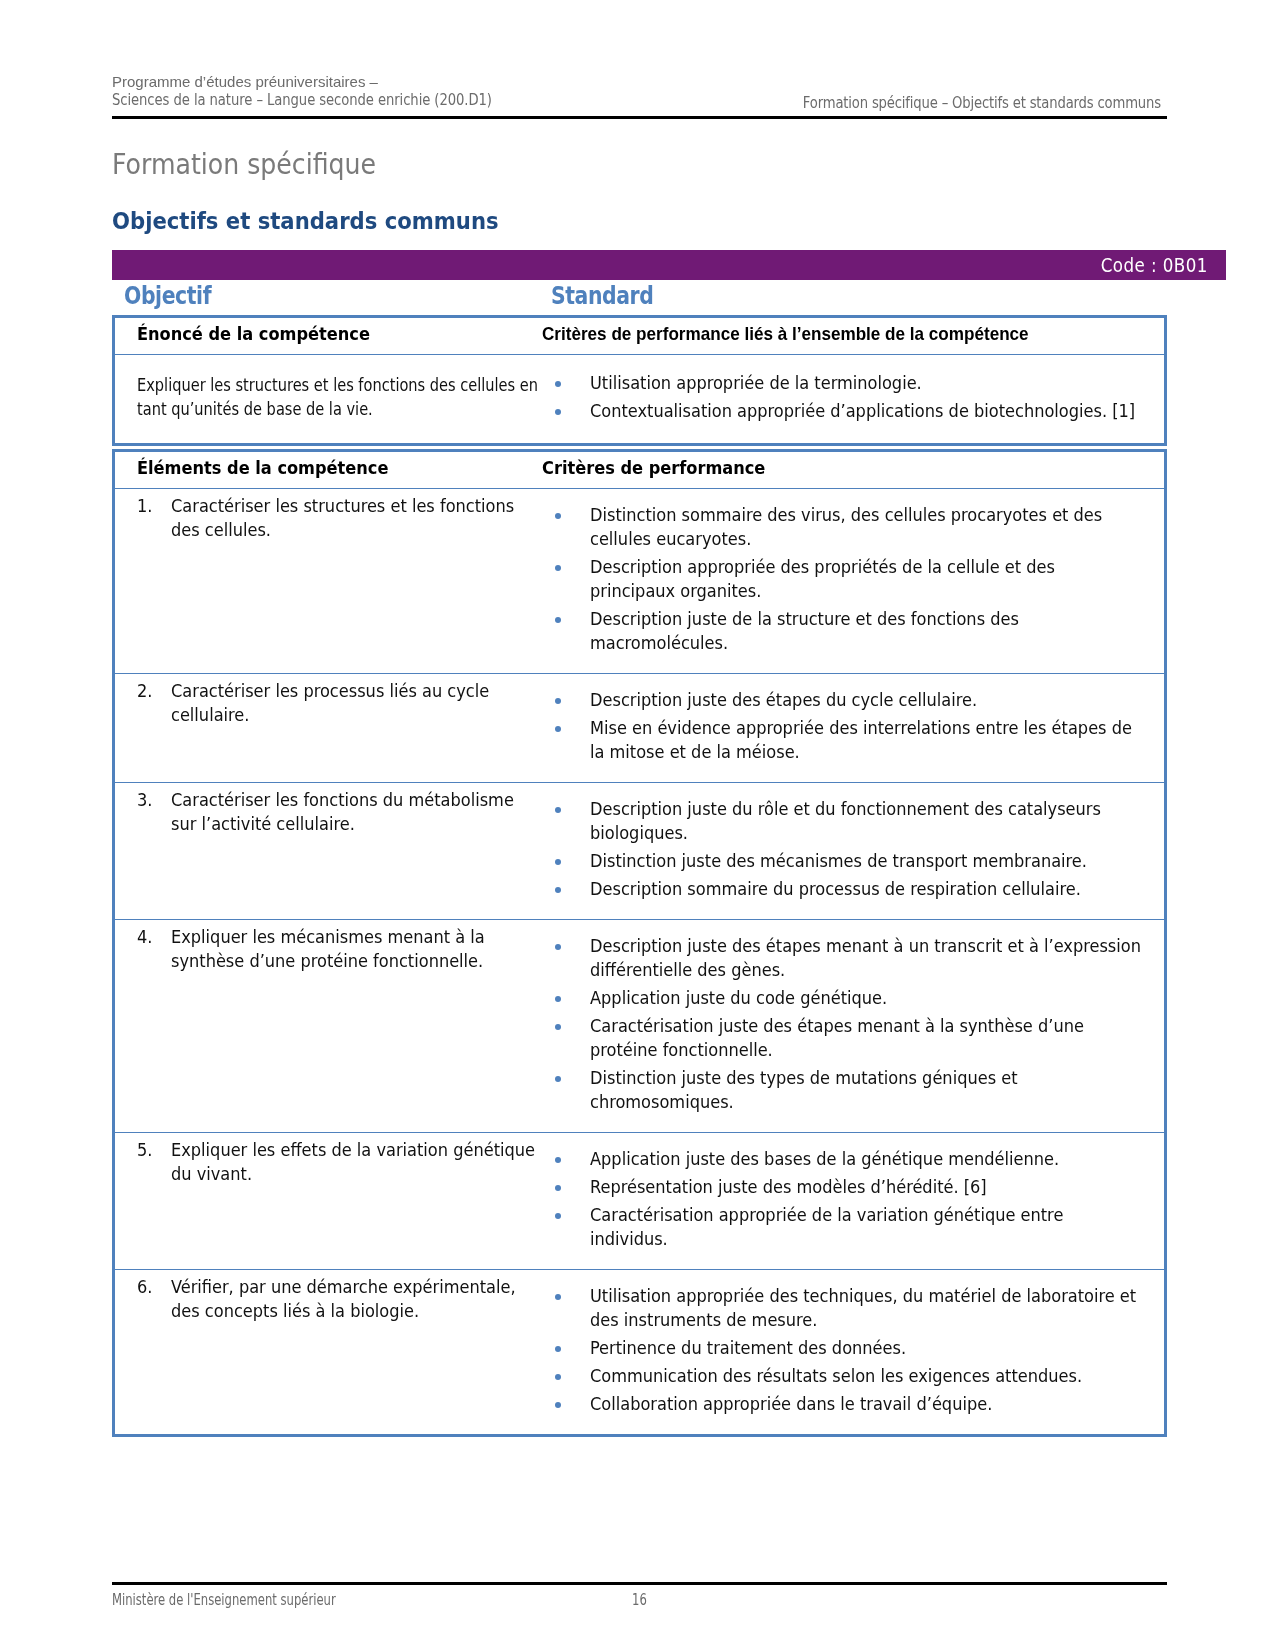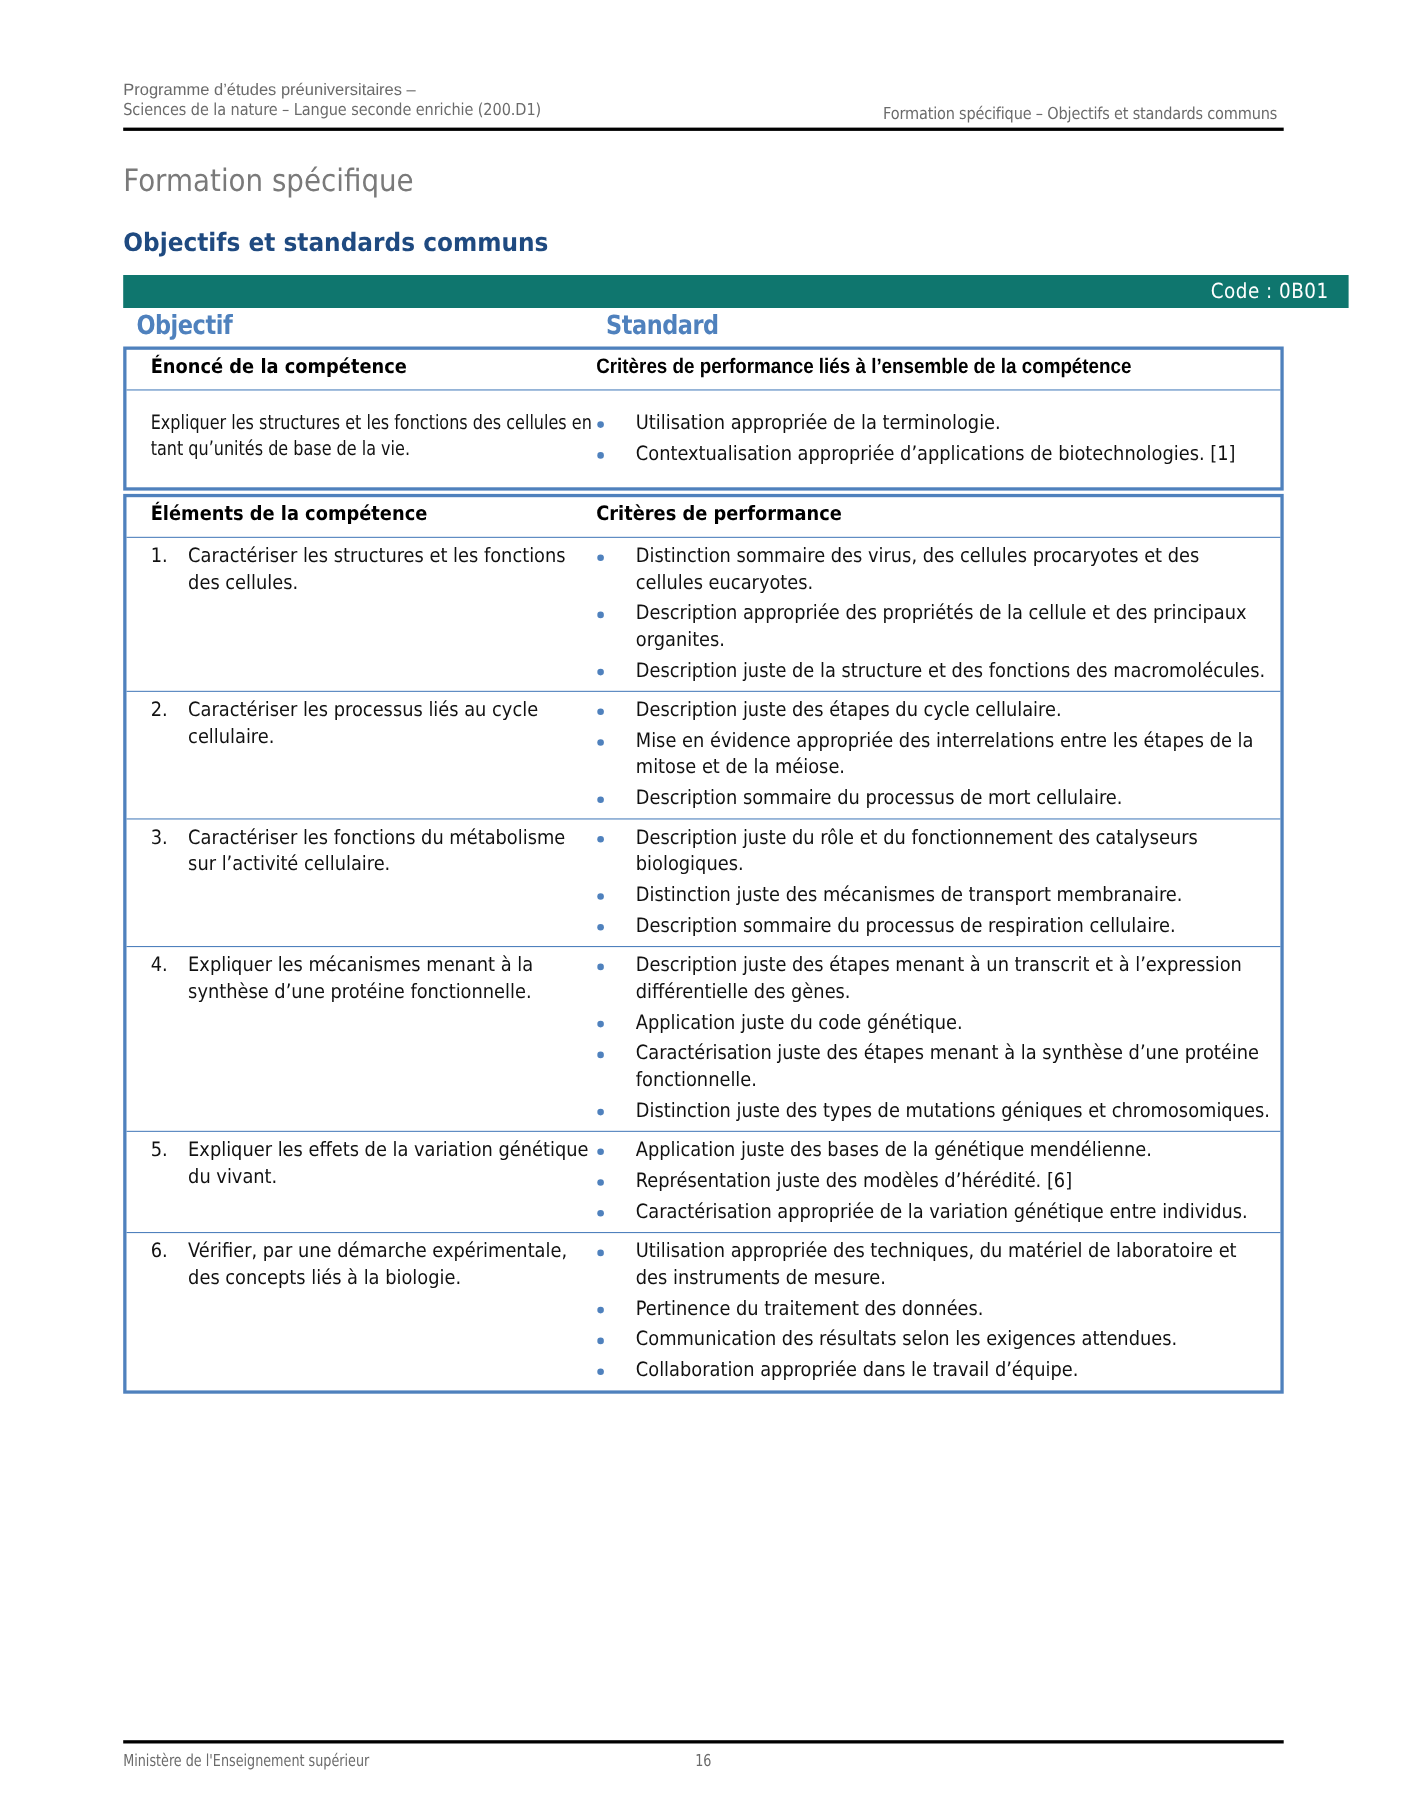--- a/index.html
+++ b/index.html
@@ -9,21 +9,21 @@
                  border-bottom:3px solid #000; }
   .ph-left { position:absolute; left:0; top:0; font-family:"Liberation Sans", sans-serif;
              font-size:15px; line-height:19px; color:#6b6b6b; }
   .ph-right { position:absolute; right:6px; bottom:3px; font-size:15px; line-height:19px;
               color:#6b6b6b; font-family:"DejaVu Sans", sans-serif; letter-spacing:-0.2px; transform:scaleX(0.88); transform-origin:right bottom; white-space:nowrap; }
   .ph-left .l2 { font-family:"DejaVu Sans", sans-serif; letter-spacing:-0.1px; transform:scaleX(0.88); transform-origin:left; display:block; white-space:nowrap; }
   .section-title { position:absolute; left:112px; top:148px; font-family:"DejaVu Sans", sans-serif;
                    font-size:28px; color:#7a7a7a; font-weight:normal; transform:scaleX(0.9); transform-origin:left; white-space:nowrap; }
   .subsection-title { position:absolute; left:112px; top:208px; font-family:"DejaVu Sans", sans-serif;
                       font-size:23px; font-weight:bold; color:#1f4a80; transform:scaleX(0.92); transform-origin:left; white-space:nowrap; }
-  .code-bar { position:absolute; left:112px; top:250px; width:1114px; height:30px; background:#0f766e; }
+  .code-bar { position:absolute; left:112px; top:250px; width:1114px; height:30px; background:#701a75; }
   .code-text { position:absolute; right:18px; top:4px; color:#ffffff; font-size:19px;
                font-family:"DejaVu Sans", sans-serif; letter-spacing:0.5px; transform:scaleX(0.88); transform-origin:right; white-space:nowrap; }
   .col-heads { position:absolute; left:112px; top:282px; width:1053px; height:32px; }
   .col-head { position:absolute; top:0; font-size:24px; font-weight:bold; color:#4f81bd;
               font-family:"DejaVu Sans", sans-serif; transform:scaleX(0.85); transform-origin:left; letter-spacing:-0.5px; }
   .col-head.left { left:12px; }
   .col-head.right { left:439px; }
   .box { position:absolute; left:112px; width:1049px; border:3px solid #4f81bd; }
   .box1 { top:315px; }
   .box2 { top:449px; }
@@ -32,21 +32,21 @@
   .cell-l { width:427px; padding:2px 0 6px 22px; box-sizing:border-box; }
   .cell-r { flex:1; padding:2px 0 6px 0; }
   .hdr { font-weight:bold; font-size:18px; line-height:28px; color:#000; font-family:"DejaVu Sans", sans-serif; }
   .hdr .sq { display:inline-block; transform:scaleX(0.9); transform-origin:left; white-space:nowrap; }
   .hdr-right-arial { font-family:"Liberation Sans", sans-serif; font-size:19px; }
   .txt { font-size:18px; line-height:24px; color:#111; }
   .cond { display:inline-block; transform:scaleX(0.9); transform-origin:left; }
   .ol-item { display:flex; font-size:18px; line-height:24px; padding-top:3px; }
   .ol-num { width:34px; flex:none; }
   .ol-text { flex:1; padding-right:6px; }
-  ul.crit { list-style:none; margin:0; padding:0; }
+  ul.crit { list-style:none; margin:12px; padding:0; }
   ul.crit li { position:relative; padding-left:36px; font-size:18px; line-height:24px; margin-top:4px; padding-right:8px; }
   ul.crit li:first-child { margin-top:3px; }
   ul.crit li .bullet { position:absolute; left:1px; top:10px; width:6px; height:6px; border-radius:50%; background:#4f81bd; }
   .footer { position:absolute; left:112px; top:1582px; width:1055px; border-top:3px solid #000; }
   .footer-left { position:absolute; left:0; top:6px; font-size:15px; color:#6b6b6b; transform:scaleX(0.86); transform-origin:left; white-space:nowrap; }
   .footer-page { position:absolute; left:520px; top:6px; font-size:15px; color:#6b6b6b; transform:scaleX(0.86); transform-origin:left; }
 </style>
 </head>
 <body>
 
@@ -112,21 +112,20 @@
     <div class="cell-l">
         <div class="ol-item">
           <span class="ol-num">2.</span>
           <span class="ol-text">Caractériser les processus liés au cycle cellulaire.</span>
         </div>
       </div>
     <div class="cell-r">
         <ul class="crit">
       <li><span class="bullet"></span><span>Description juste des étapes du cycle cellulaire.</span></li>
       <li><span class="bullet"></span><span>Mise en évidence appropriée des interrelations entre les étapes de la mitose et de la méiose.</span></li>
-      <li><span class="bullet"></span><span>Description sommaire du processus de mort cellulaire.</span></li>
     </ul>
       </div>
   </div>
 
   <div class="row">
     <div class="cell-l">
         <div class="ol-item">
           <span class="ol-num">3.</span>
           <span class="ol-text">Caractériser les fonctions du métabolisme sur l’activité cellulaire.</span>
         </div>

